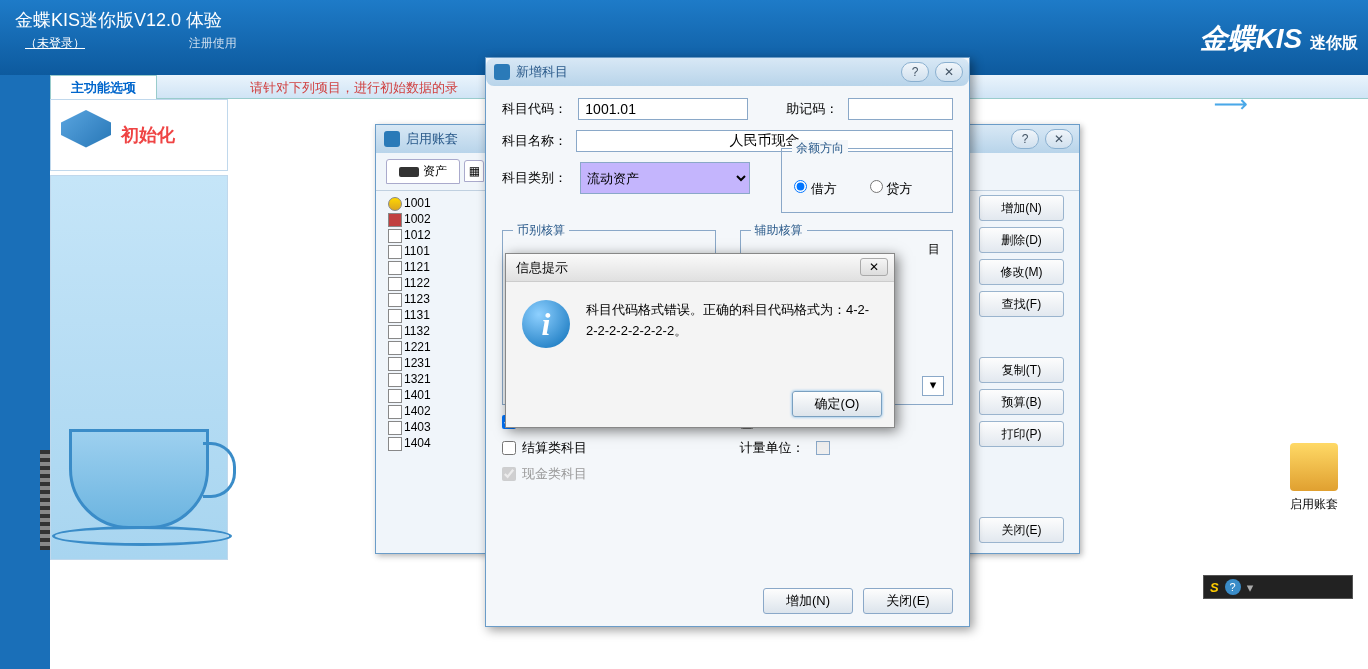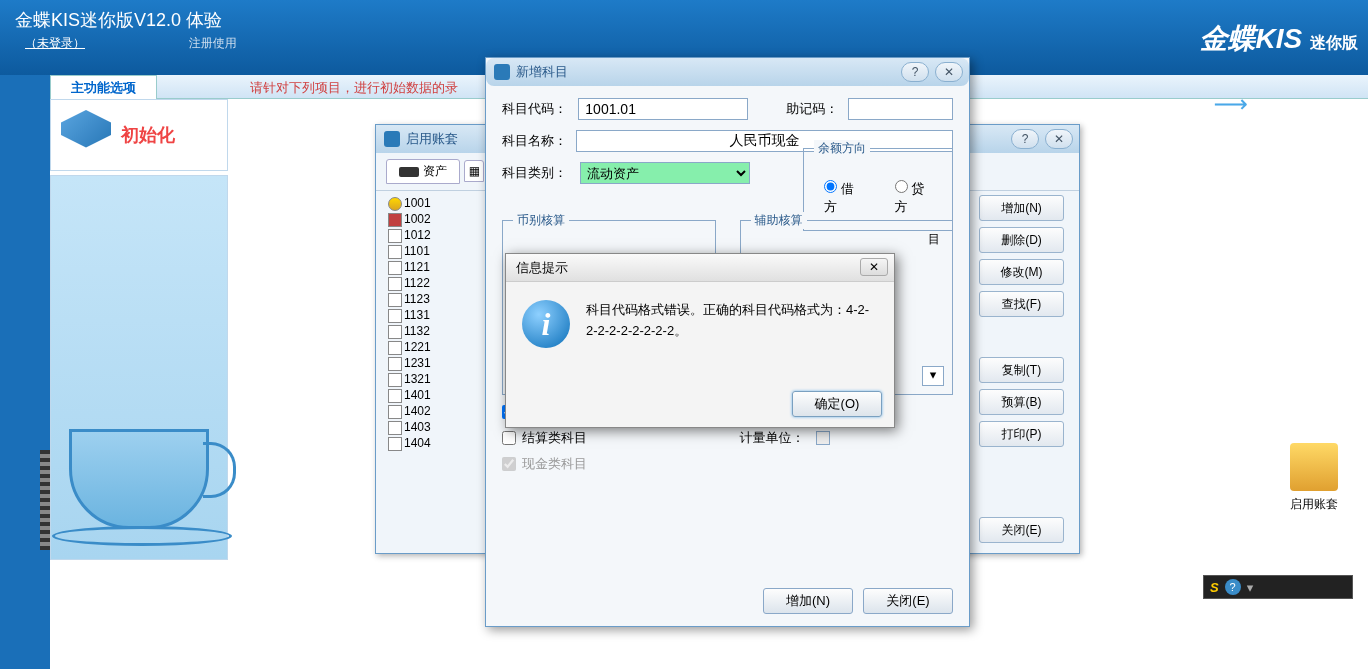--- a/index.html
+++ b/index.html
@@ -55,25 +55,25 @@
 
 .add-dialog { position: absolute; left: 485px; top: 57px; width: 485px; height: 570px; background: #f4f7fa; border: 1px solid #6a9cc8; box-shadow: 3px 3px 10px rgba(0,0,0,0.4); z-index: 10; }
 .add-title { background: linear-gradient(#d8e8f5, #b8d4ea); height: 28px; padding: 4px 8px; color: #2a5a8a; font-size: 13px; display: flex; align-items: center; position: relative; border-radius: 8px; }
 .form-area { padding: 12px 16px; }
 .form-row { display: flex; align-items: center; margin-bottom: 10px; gap: 8px; }
 .form-label { width: 70px; font-size: 13px; }
 .form-input { border: 1px solid #8aa8c8; padding: 2px 6px; font-size: 14px; height: 22px; }
 .form-input.code { width: 170px; }
 .form-input.name { width: 400px; text-align: center; }
 .form-input.mnemo { width: 105px; }
-.form-select { border: 1px solid #8aa8c8; padding: 2px; font-size: 13px; height: 22px; width: 170px; background: #86efac; }
+.form-select { border: 1px solid #8aa8c8; padding: 2px; font-size: 13px; height: 32px; width: 170px; background: #c4b5fd; }
 
 .fieldset { border: 1px solid #8aa8c8; padding: 10px 12px; margin-top: 6px; position: relative; }
 .fieldset-legend { position: absolute; top: -9px; left: 10px; background: #f4f7fa; padding: 0 4px; font-size: 12px; color: #2a5a8a; }
-.balance-dir { position: absolute; right: 16px; top: 90px; width: 150px; border: 1px solid #8aa8c8; padding: 10px 20px 14px; }
+.balance-dir { position: absolute; right: 16px; top: 90px; width: 172px; border: 1px solid #8aa8c8; padding: 10px 12px 14px; }
 .radio-group { display: flex; gap: 33px; font-size: 13px; margin-top: 21px; }
 
 .two-col { display: flex; gap: 24px; margin-top: 6px; }
 .col { flex: 1; }
 .chk-row { display: flex; align-items: center; gap: 6px; font-size: 13px; margin: 8px 0; }
 .chk-row input { width: 14px; height: 14px; }
 .meas-label { width: 70px; display: inline-block; }
 .meas-input { border: 1px solid #8aa8c8; background: #eee; width: 90px; height: 22px; }
 
 .dialog-footer { position: absolute; bottom: 12px; right: 16px; display: flex; gap: 10px; }

